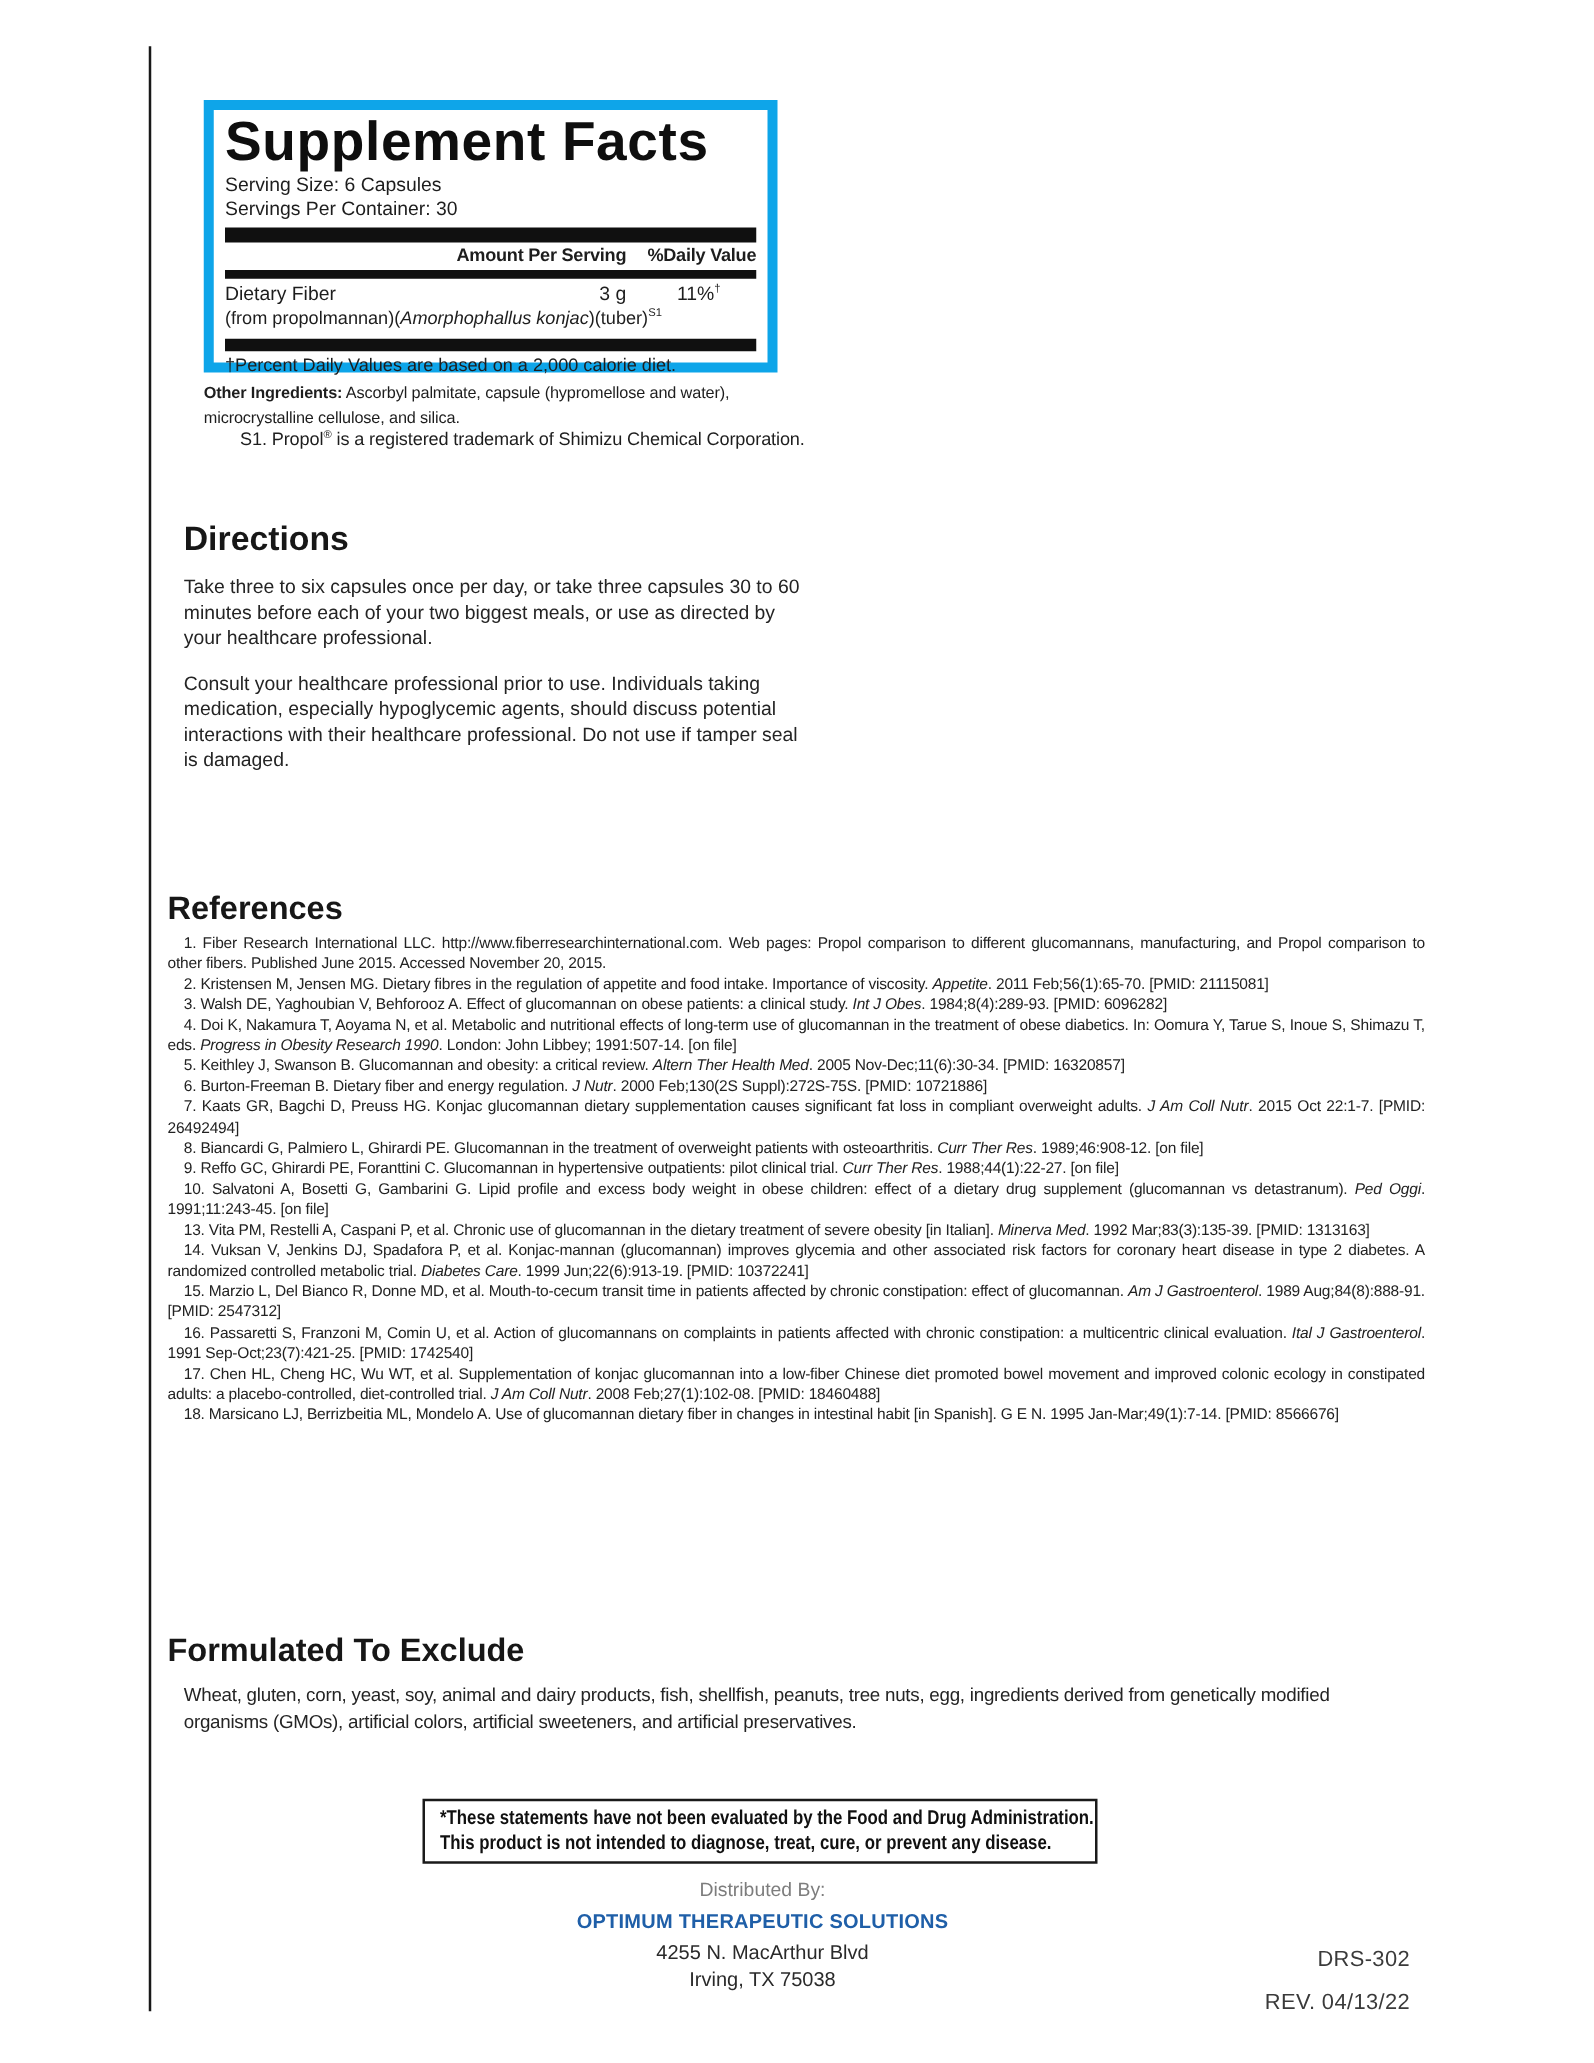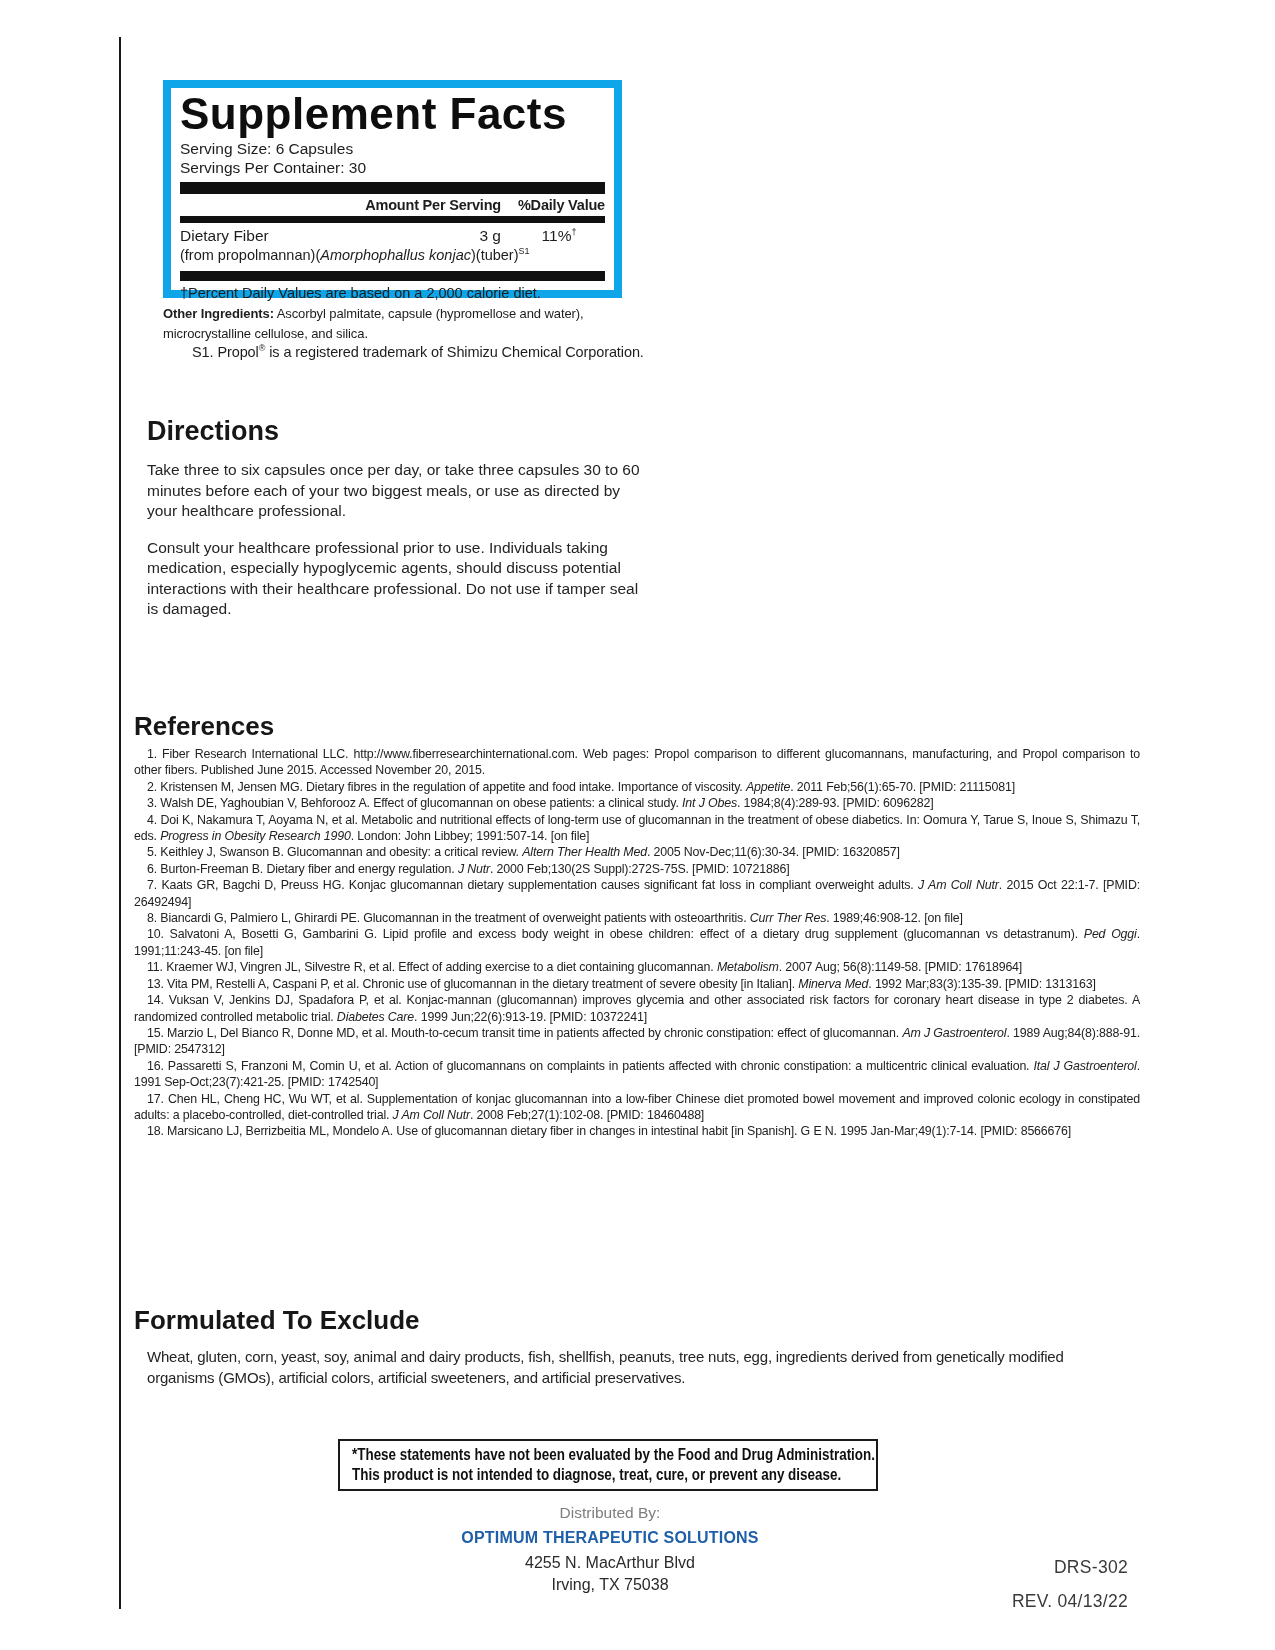--- a/index.html
+++ b/index.html
@@ -135,22 +135,22 @@
 <h2 class="abs h-big ref-heading">References</h2>
 <div class="abs ref-list">
     <p class="ref"><span>1. Fiber Research International LLC. http://www.fiberresearchinternational.com. Web pages: Propol comparison to different glucomannans, manufacturing, and Propol comparison to other fibers. Published June 2015. Accessed November 20, 2015.</span></p>
     <p class="ref"><span>2. Kristensen M, Jensen MG. Dietary fibres in the regulation of appetite and food intake. Importance of viscosity. </span><em>Appetite</em><span>. 2011 Feb;56(1):65-70. [PMID: 21115081]</span></p>
     <p class="ref"><span>3. Walsh DE, Yaghoubian V, Behforooz A. Effect of glucomannan on obese patients: a clinical study. </span><em>Int J Obes</em><span>. 1984;8(4):289-93. [PMID: 6096282]</span></p>
     <p class="ref"><span>4. Doi K, Nakamura T, Aoyama N, et al. Metabolic and nutritional effects of long-term use of glucomannan in the treatment of obese diabetics. In: Oomura Y, Tarue S, Inoue S, Shimazu T, eds. </span><em>Progress in Obesity Research 1990</em><span>. London: John Libbey; 1991:507-14. [on file]</span></p>
     <p class="ref"><span>5. Keithley J, Swanson B. Glucomannan and obesity: a critical review. </span><em>Altern Ther Health Med</em><span>. 2005 Nov-Dec;11(6):30-34. [PMID: 16320857]</span></p>
     <p class="ref"><span>6. Burton-Freeman B. Dietary fiber and energy regulation. </span><em>J Nutr</em><span>. 2000 Feb;130(2S Suppl):272S-75S. [PMID: 10721886]</span></p>
     <p class="ref"><span>7. Kaats GR, Bagchi D, Preuss HG. Konjac glucomannan dietary supplementation causes significant fat loss in compliant overweight adults. </span><em>J Am Coll Nutr</em><span>. 2015 Oct 22:1-7. [PMID: 26492494]</span></p>
     <p class="ref"><span>8. Biancardi G, Palmiero L, Ghirardi PE. Glucomannan in the treatment of overweight patients with osteoarthritis. </span><em>Curr Ther Res</em><span>. 1989;46:908-12. [on file]</span></p>
+    <p class="ref"><span>9. Reffo GC, Ghirardi PE, Foranttini C. Glucomannan in hypertensive outpatients: pilot clinical trial. </span><em>Curr Ther Res</em><span>. 1988;44(1):22-27. [on file]</span></p>
     <p class="ref"><span>10. Salvatoni A, Bosetti G, Gambarini G. Lipid profile and excess body weight in obese children: effect of a dietary drug supplement (glucomannan vs detastranum). </span><em>Ped Oggi</em><span>. 1991;11:243-45. [on file]</span></p>
-    <p class="ref"><span>11. Kraemer WJ, Vingren JL, Silvestre R, et al. Effect of adding exercise to a diet containing glucomannan. </span><em>Metabolism</em><span>. 2007 Aug; 56(8):1149-58. [PMID: 17618964]</span></p>
     <p class="ref"><span>13. Vita PM, Restelli A, Caspani P, et al. Chronic use of glucomannan in the dietary treatment of severe obesity [in Italian]. </span><em>Minerva Med</em><span>. 1992 Mar;83(3):135-39. [PMID: 1313163]</span></p>
     <p class="ref"><span>14. Vuksan V, Jenkins DJ, Spadafora P, et al. Konjac-mannan (glucomannan) improves glycemia and other associated risk factors for coronary heart disease in type 2 diabetes. A randomized controlled metabolic trial. </span><em>Diabetes Care</em><span>. 1999 Jun;22(6):913-19. [PMID: 10372241]</span></p>
     <p class="ref"><span>15. Marzio L, Del Bianco R, Donne MD, et al. Mouth-to-cecum transit time in patients affected by chronic constipation: effect of glucomannan. </span><em>Am J Gastroenterol</em><span>. 1989 Aug;84(8):888-91. [PMID: 2547312]</span></p>
     <p class="ref"><span>16. Passaretti S, Franzoni M, Comin U, et al. Action of glucomannans on complaints in patients affected with chronic constipation: a multicentric clinical evaluation. </span><em>Ital J Gastroenterol</em><span>. 1991 Sep-Oct;23(7):421-25. [PMID: 1742540]</span></p>
     <p class="ref"><span>17. Chen HL, Cheng HC, Wu WT, et al. Supplementation of konjac glucomannan into a low-fiber Chinese diet promoted bowel movement and improved colonic ecology in constipated adults: a placebo-controlled, diet-controlled trial. </span><em>J Am Coll Nutr</em><span>. 2008 Feb;27(1):102-08. [PMID: 18460488]</span></p>
     <p class="ref"><span>18. Marsicano LJ, Berrizbeitia ML, Mondelo A. Use of glucomannan dietary fiber in changes in intestinal habit [in Spanish]. G E N. 1995 Jan-Mar;49(1):7-14. [PMID: 8566676]</span></p>
   </div>
 
 <h2 class="abs h-big fte-heading">Formulated To Exclude</h2>
 <p class="abs fte-body">Wheat, gluten, corn, yeast, soy, animal and dairy products, fish, shellfish, peanuts, tree nuts, egg, ingredients derived from genetically modified organisms (GMOs), artificial colors, artificial sweeteners, and artificial preservatives.</p>

